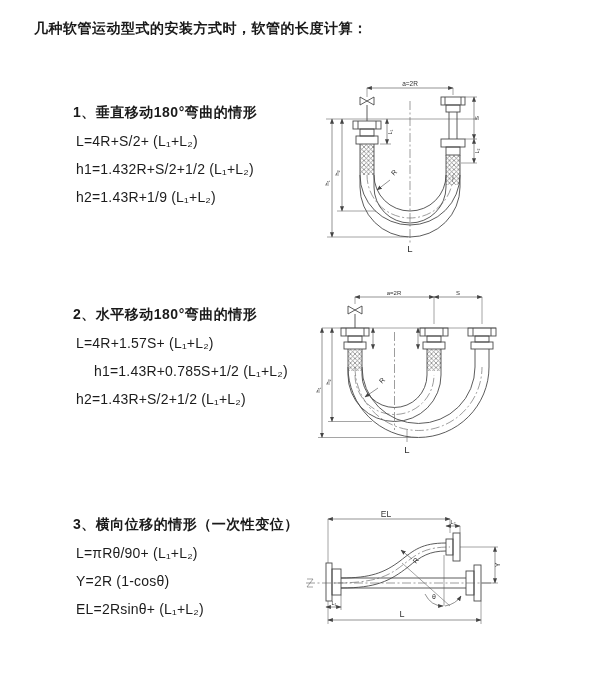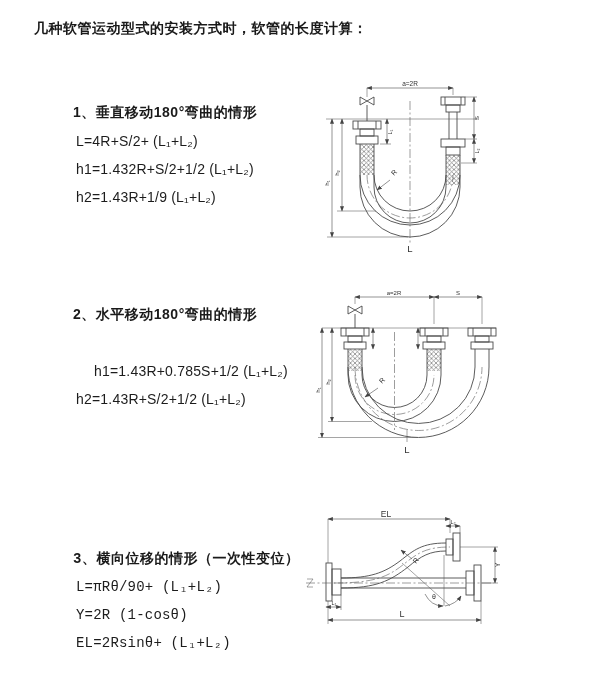--- a/index.html
+++ b/index.html
@@ -42,25 +42,26 @@
 
   <div class="section" style="top:104px;width:280px;height:110px;">
     <div class="sec-heading">1、垂直移动180°弯曲的情形</div>
     <div class="formula" style="top:29px;">L=4R+S/2+ (L₁+L₂)</div>
     <div class="formula" style="top:57px;">h1=1.432R+S/2+1/2 (L₁+L₂)</div>
     <div class="formula" style="top:85px;">h2=1.43R+1/9 (L₁+L₂)</div>
   </div>
 
   <div class="section" style="top:306px;width:280px;height:110px;">
     <div class="sec-heading">2、水平移动180°弯曲的情形</div>
+    <div class="formula" style="top:29px;">L=4R+1.57S+ (L₁+L₂)</div>
     <div class="formula" style="top:57px;padding-left:18px;">h1=1.43R+0.785S+1/2 (L₁+L₂)</div>
     <div class="formula" style="top:85px;">h2=1.43R+S/2+1/2 (L₁+L₂)</div>
   </div>
 
-  <div class="section" style="top:550px;width:290px;height:110px;font-family:Liberation Mono, monospace;">
+  <div class="section" style="top:516px;width:290px;height:110px;">
     <div class="sec-heading">3、横向位移的情形（一次性变位）</div>
     <div class="formula" style="top:29px;text-align:center;">L=πRθ/90+ (L₁+L₂)</div>
     <div class="formula" style="top:57px;">Y=2R (1-cosθ)</div>
     <div class="formula" style="top:85px;">EL=2Rsinθ+ (L₁+L₂)</div>
   </div>
 
   <svg class="diagram" style="left:310px;top:75px;" width="290" height="180" viewBox="0 0 290 180">
 
     <g>
       <line class="dim" x1="57" y1="13" x2="143" y2="13" marker-start="url(#arw)" marker-end="url(#arw)"></line>

